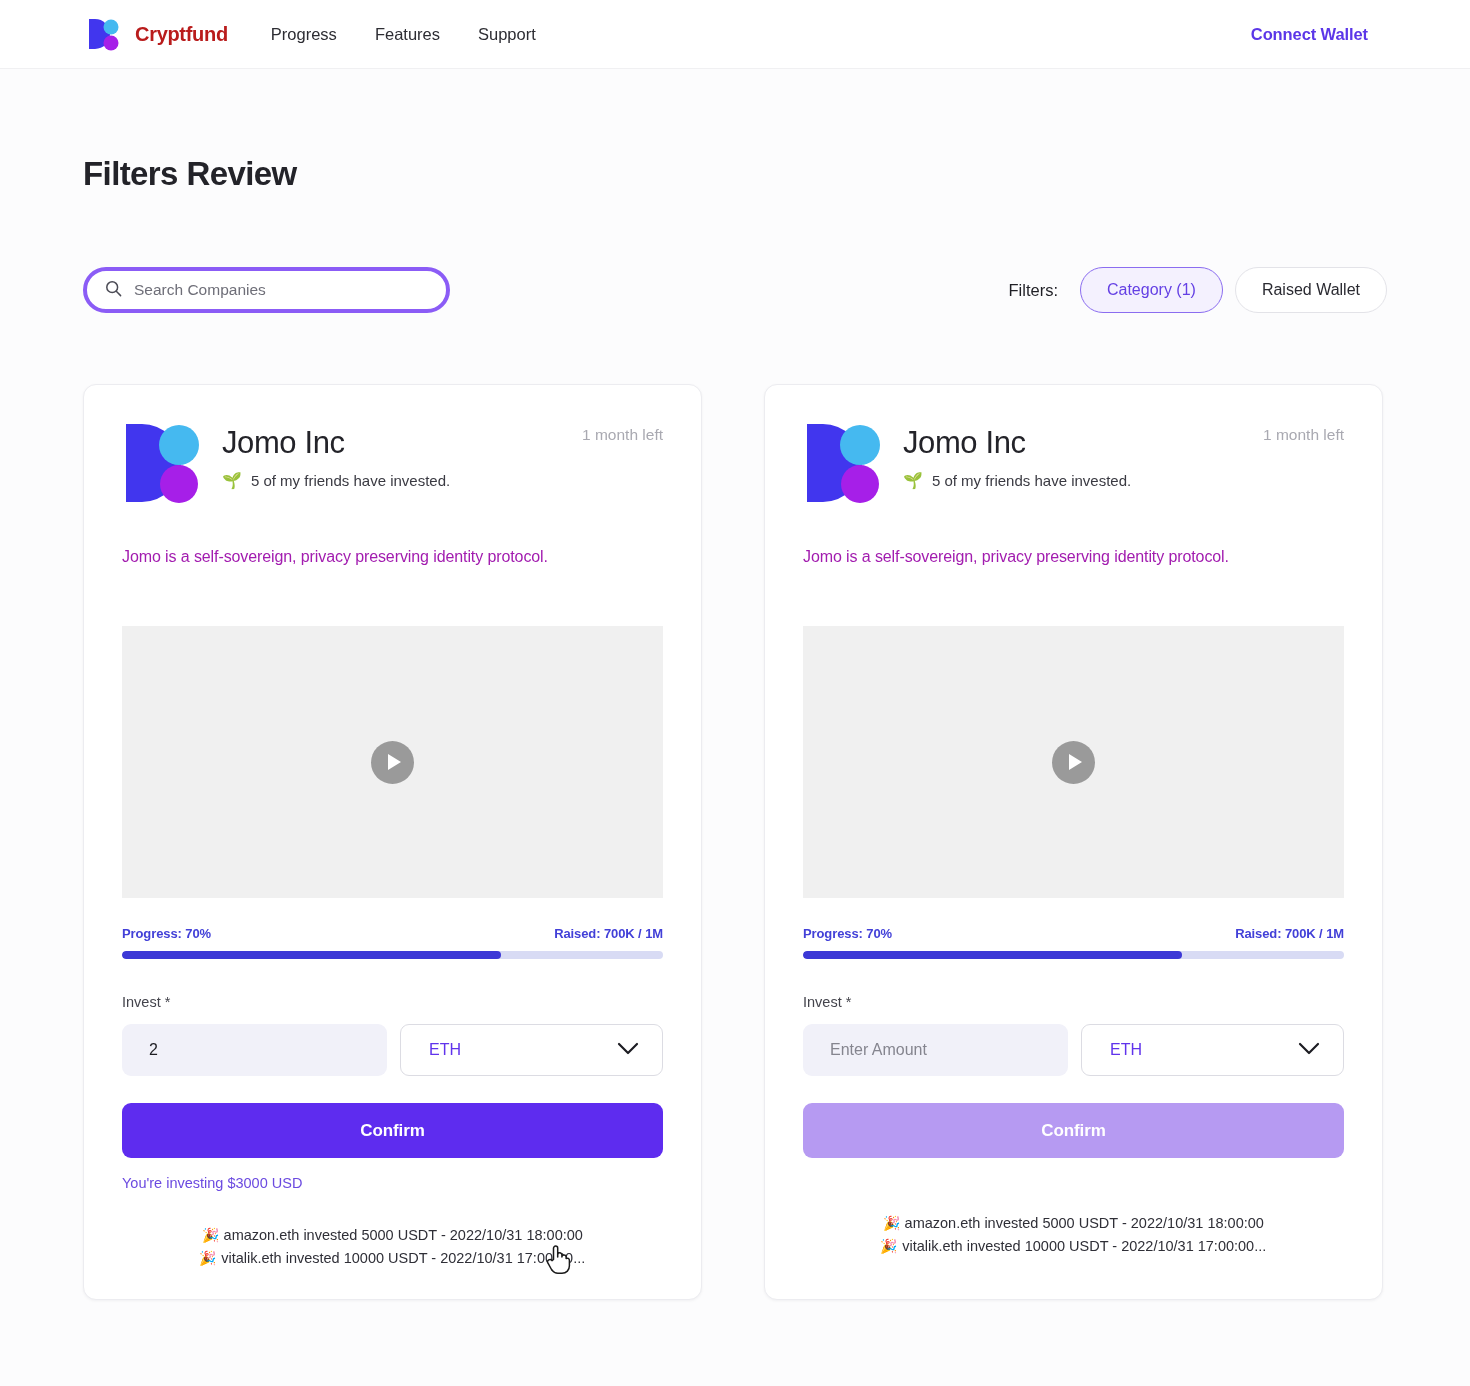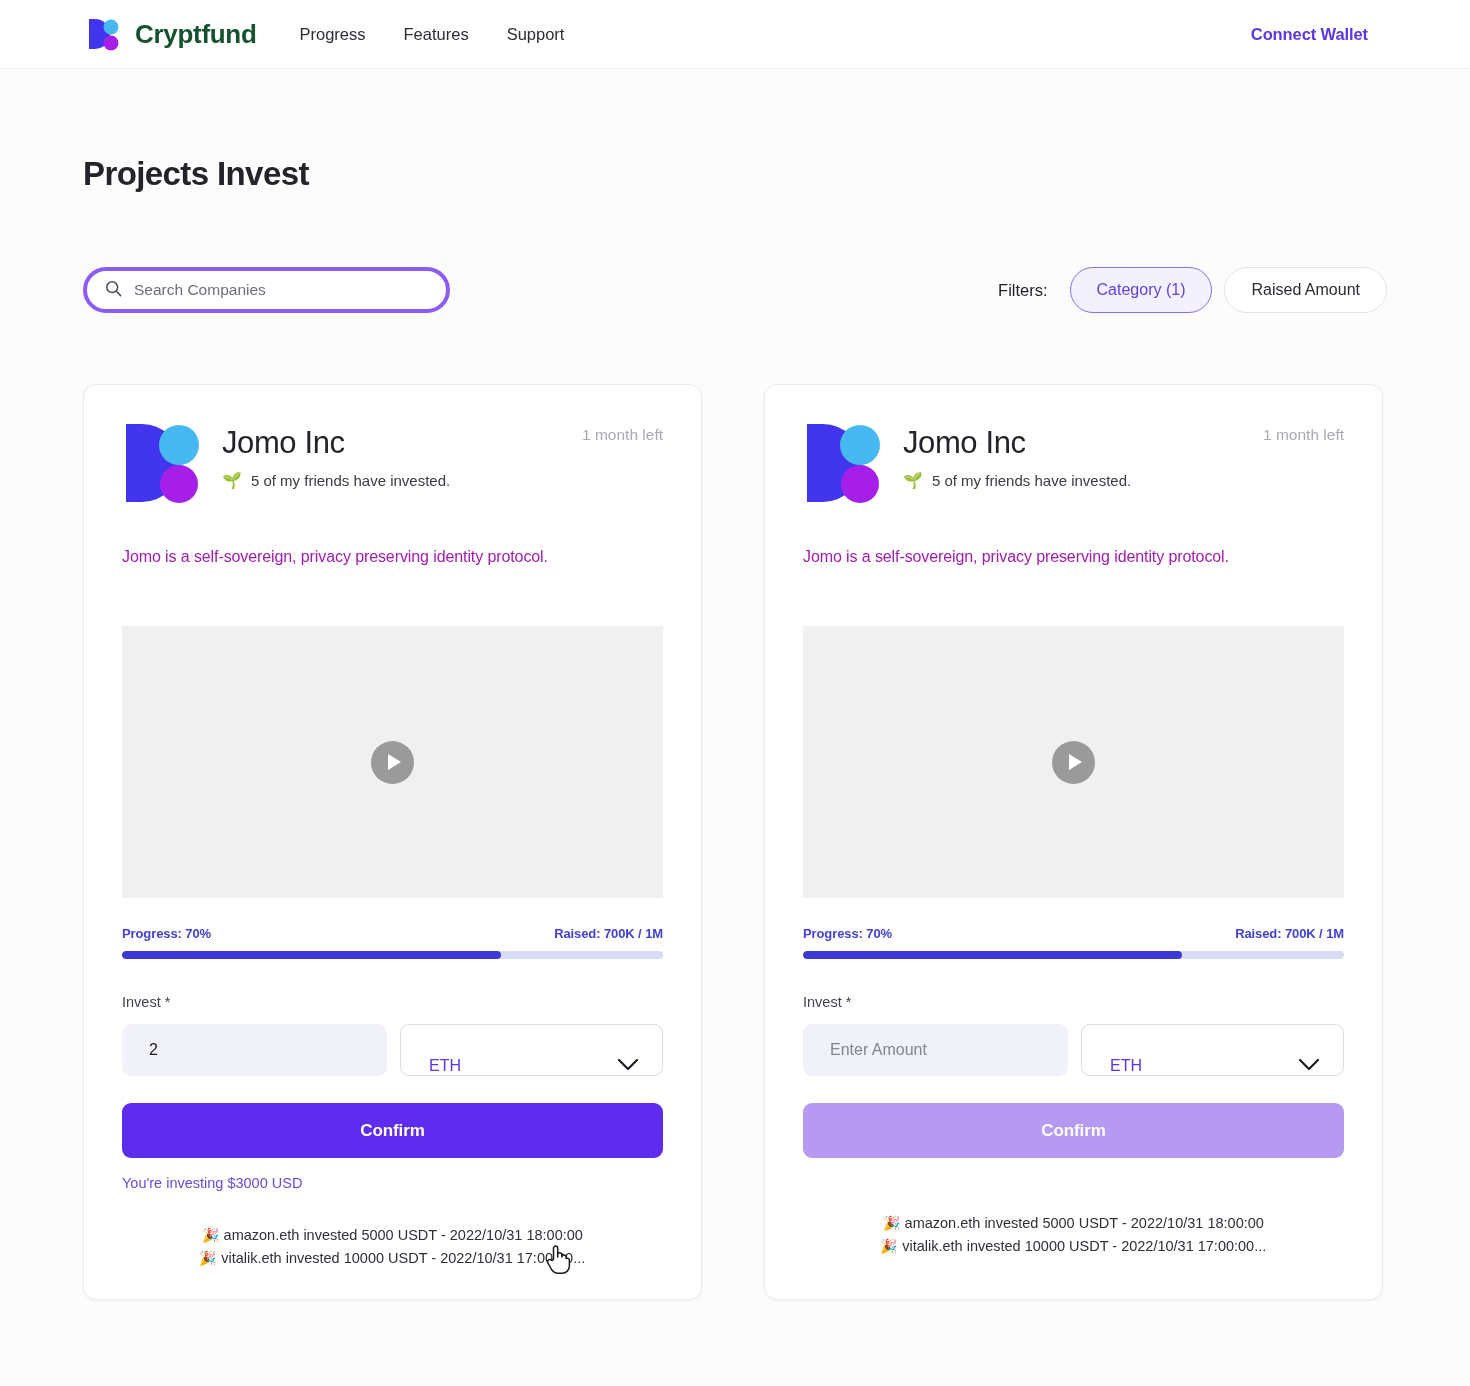--- a/index.html
+++ b/index.html
@@ -29,23 +29,23 @@
     gap: 13px;
     cursor: pointer;
   }
   .brand-mark {
     width: 36px;
     height: 34px;
     position: relative;
     display: block;
   }
   .brand-title {
-    font-size: 26px;
+    font-size: 20px;
     font-weight: 700;
-    color: #14532d;
+    color: #b91c1c;
     letter-spacing: -0.3px;
   }
   .main-nav {
     display: flex;
     align-items: center;
     gap: 0;
     margin-left: 43px;
   }
   .nav-link {
     font-size: 16.5px;
@@ -280,21 +280,21 @@
     outline: none;
   }
   .amount-field::placeholder { color: #85858f; opacity: 1; }
   .token-select {
     flex: 1 1 auto;
     height: 52px;
     background: #ffffff;
     border: 1px solid #dcdce3;
     border-radius: 9px;
     display: flex;
-    align-items: flex-end;
+    align-items: center;
     justify-content: space-between;
     padding: 0 23px 0 28px;
     cursor: pointer;
   }
   .token-text {
     font-size: 16px;
     color: #6033ec;
   }
 
   .confirm-btn {
@@ -358,37 +358,37 @@
     <a class="nav-link">Progress</a>
     <a class="nav-link">Features</a>
     <a class="nav-link">Support</a>
   </nav>
 
   <a class="connect-wallet">Connect Wallet</a>
 </header>
 
 <main class="page">
 
-  <h1 class="page-title">Projects Invest</h1>
+  <h1 class="page-title">Filters Review</h1>
 
   <div class="controls">
     <div class="search-box">
       <span class="search-icon">
         <svg width="17" height="17" viewBox="0 0 17 17" xmlns="http://www.w3.org/2000/svg">
           <circle cx="7.2" cy="7.2" r="5.4" fill="none" stroke="#4b4b55" stroke-width="1.5"></circle>
           <line x1="11.3" y1="11.3" x2="15.6" y2="15.6" stroke="#4b4b55" stroke-width="1.5" stroke-linecap="round"></line>
         </svg>
       </span>
       <input class="search-input" type="text" placeholder="Search Companies" style="">
     </div>
 
     <div class="filters">
       <span class="filters-label">Filters:</span>
       <button class="pill active">Category (1)</button>
-      <button class="pill plain">Raised Amount</button>
+      <button class="pill plain">Raised Wallet</button>
     </div>
   </div>
 
   <section class="cards">
 
     <article class="card">
       <div class="card-head">
         <span class="card-logo">
           <svg width="78" height="82" viewBox="0 0 78 82" xmlns="http://www.w3.org/2000/svg">
             <path d="M4 2 H20 A26 26 0 0 1 20 80 H4 Z" fill="#4136ee"></path>

